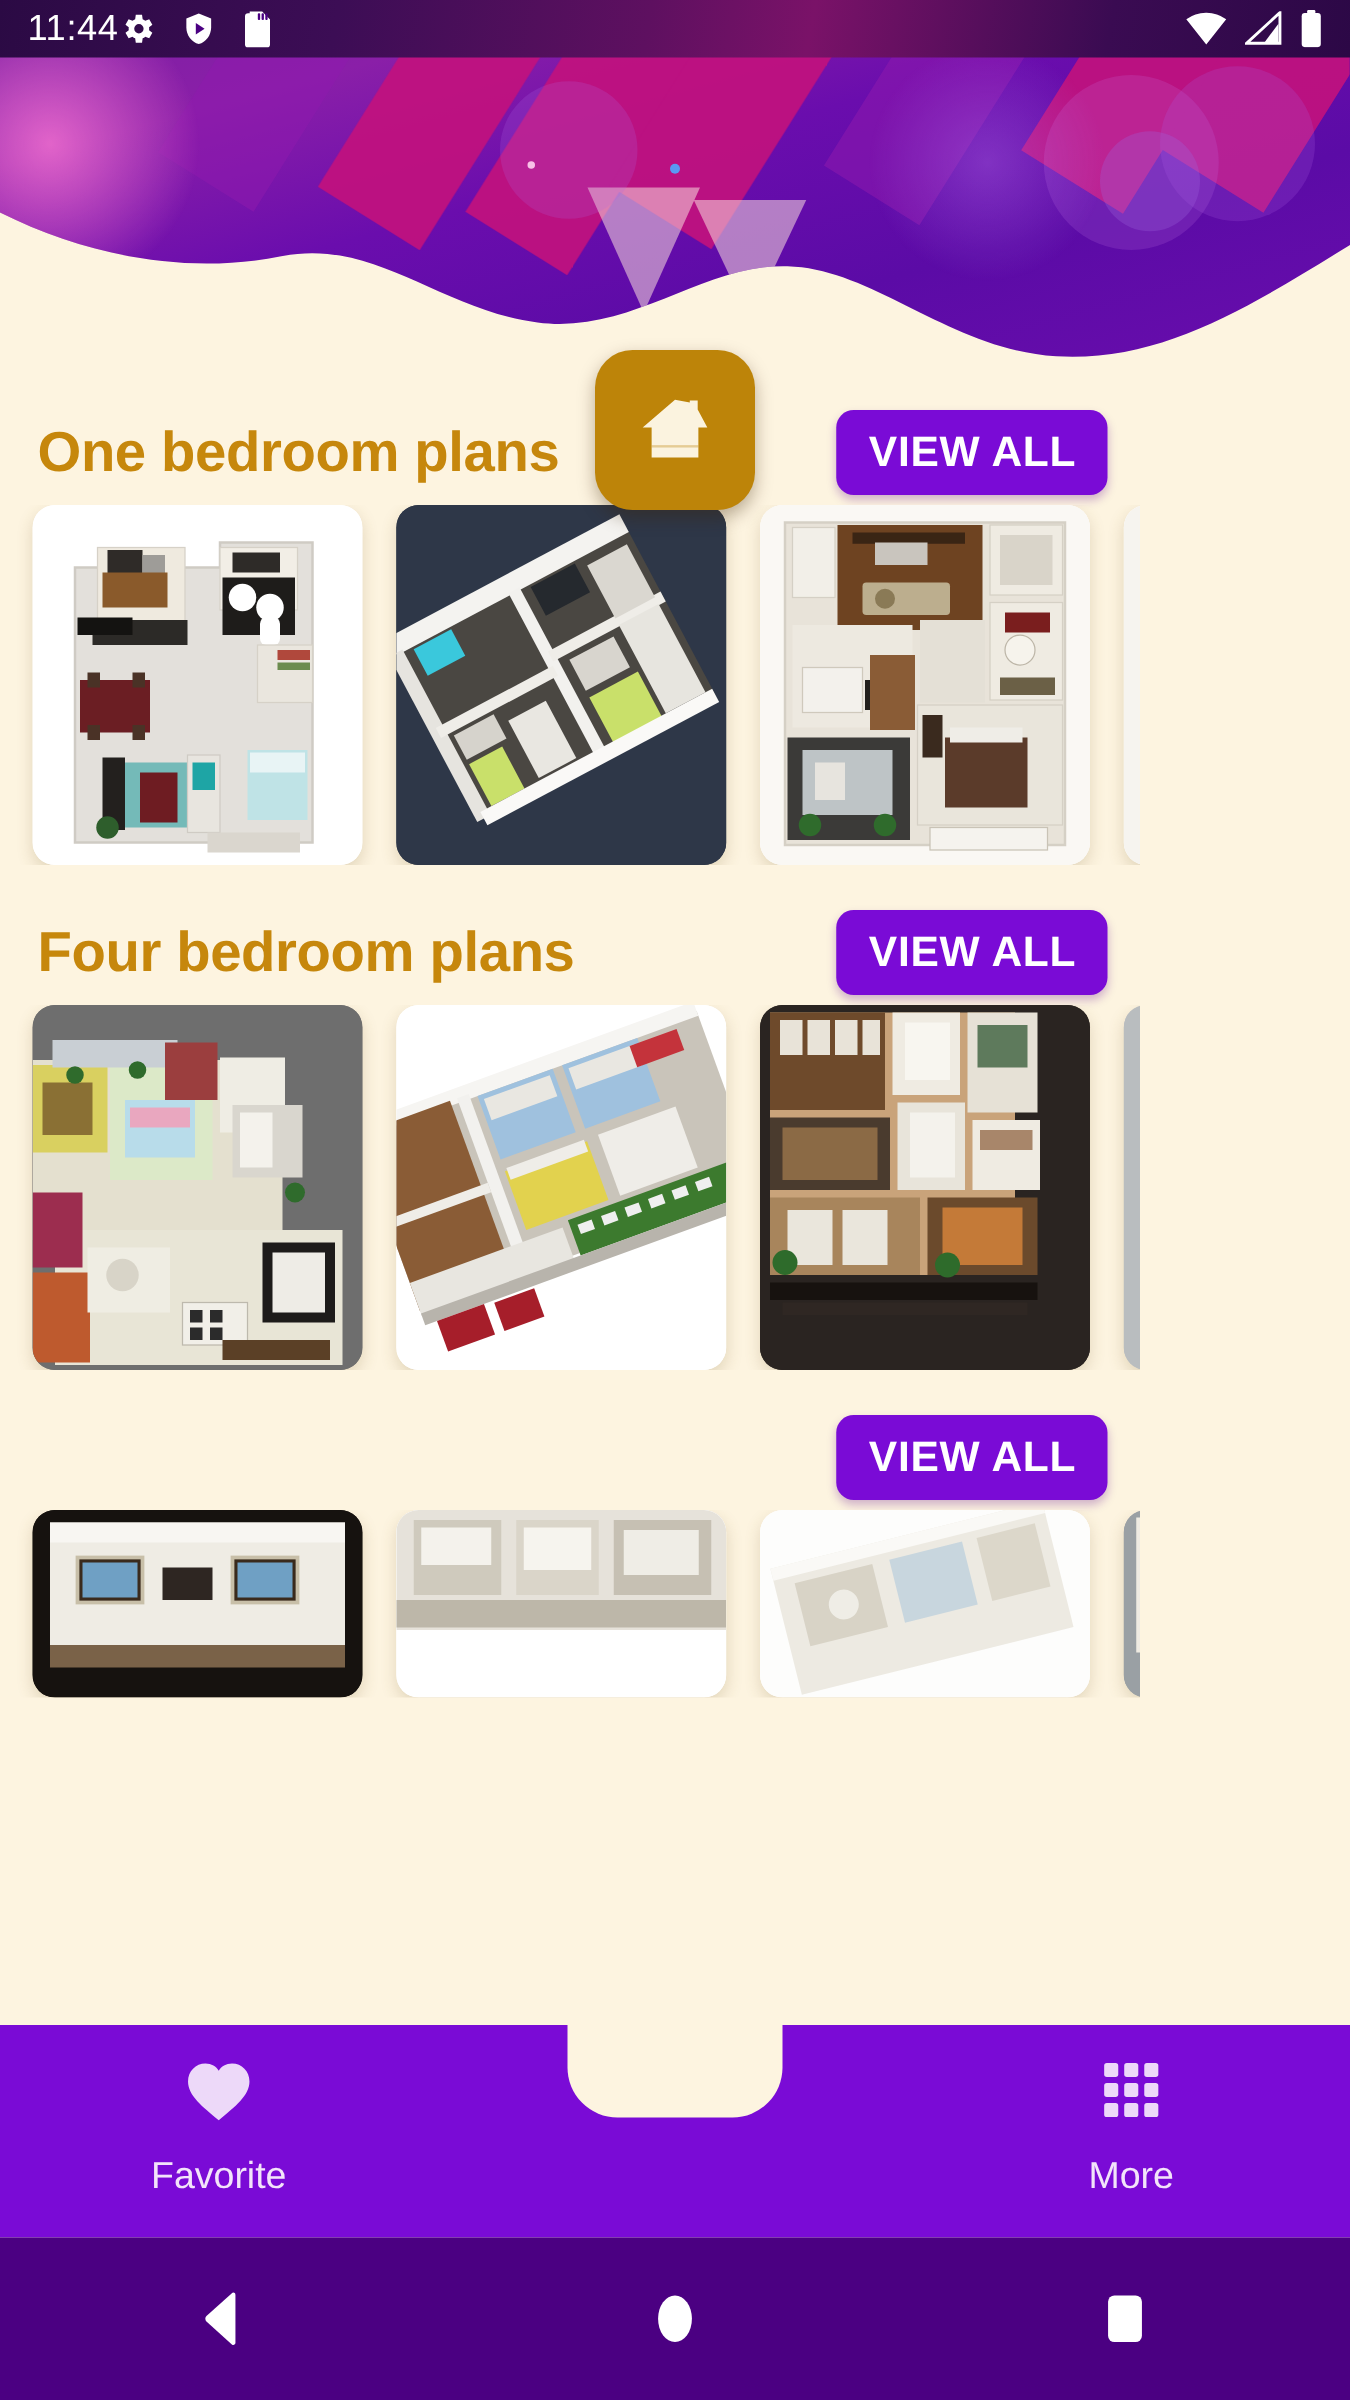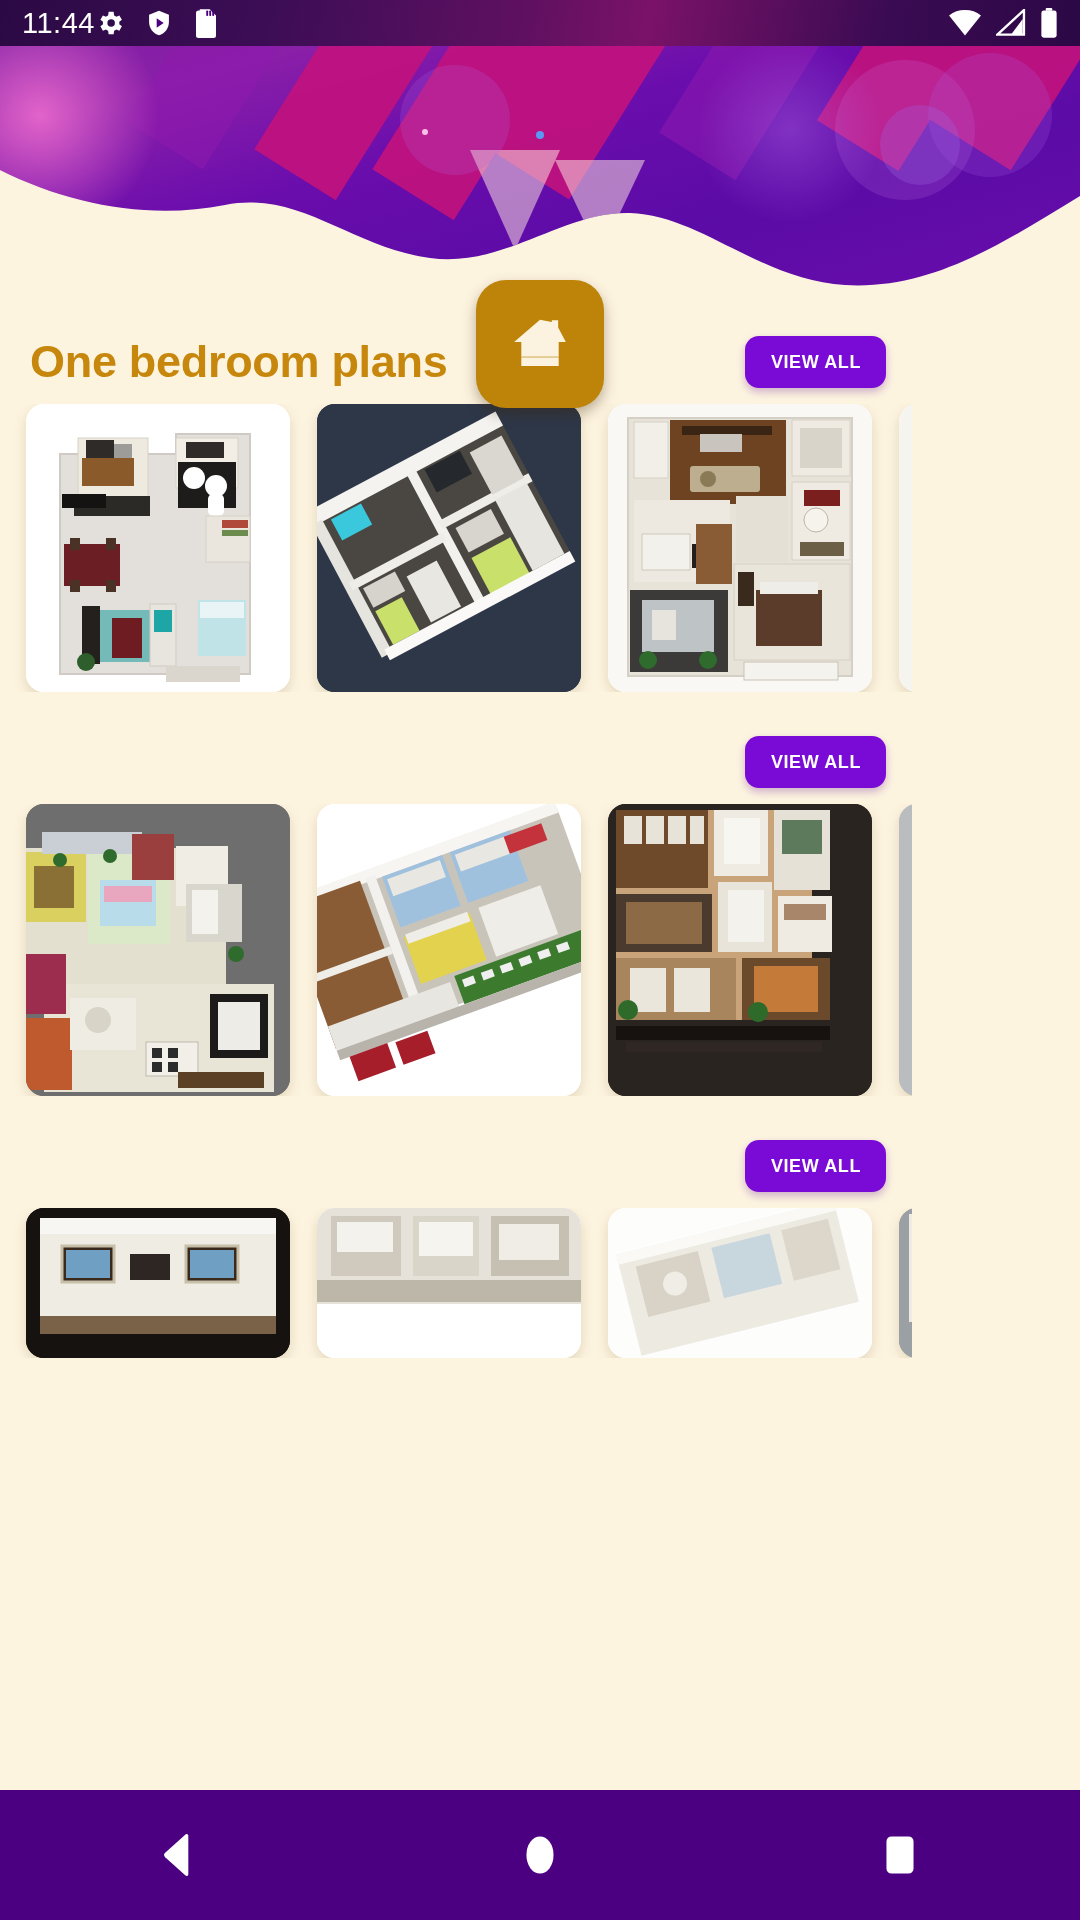--- a/index.html
+++ b/index.html
@@ -36,21 +36,21 @@
     position:relative; height:84px; display:flex; align-items:center;
     padding:0 26px 0 30px;
   }
   .sec-title{
     font-size:45px; font-weight:bold; color:#C6870C; letter-spacing:-.3px;
     white-space:nowrap;
   }
   .viewall{
     margin-left:auto;
     background:#7A0BD6; color:#FFFFFF;
-    font-size:18px; font-weight:bold; letter-spacing:.6px;
+    font-size:34px; font-weight:bold; letter-spacing:.6px;
     padding:17px 25px 17px 26px; border-radius:14px; border:none;
     box-shadow:0 4px 8px rgba(90,0,140,.28);
     line-height:1;
   }
   .cards{
     display:flex; gap:27px; padding-left:26px; overflow:hidden;
   }
   .card{
     position:relative; flex:0 0 auto;
     width:264px; border-radius:18px; overflow:hidden;
@@ -320,20 +320,21 @@
             <rect x="28" y="210" width="24" height="30" fill="#2E2B28"></rect>
             <rect x="56" y="232" width="70" height="38" fill="#3B3835"></rect>
           </svg>
         </div>
 
       </div>
     </div>
 
     <div class="section" style="top:420px;">
       <div class="sec-head">
+        <div class="sec-title">Four bedroom plans</div>
         <button class="viewall">VIEW ALL</button>
       </div>
       <div class="cards">
 
         <div class="card mid" style="background:#6E6E6E;">
           <svg viewBox="0 0 264 292" width="264" height="292">
             <rect width="264" height="292" fill="#6E6E6E"></rect>
             <rect x="0" y="44" width="200" height="144" fill="#E4E0CF"></rect>
             <rect x="18" y="180" width="230" height="108" fill="#E8E5D6"></rect>
             <rect x="0" y="48" width="60" height="70" fill="#D9D060"></rect>
@@ -529,20 +530,45 @@
 
   </div>
 
   <button class="fab">
     <svg width="66" height="66" viewBox="0 0 24 24" fill="#FBF3DF">
       <path d="M12 3.2L2.6 11.3h2.6V20h13.6v-8.7h2.6L18.6 6V3.4h-2.3V4L12 3.2z"></path>
       <rect x="5.2" y="16.4" width="13.6" height="0.7" fill="#BD8409" opacity=".35"></rect>
     </svg>
   </button>
 
+  <div class="bottomnav">
+    <div class="nav-notch"></div>
+
+    <div class="navitem left">
+      <svg width="58" height="52" viewBox="0 0 24 22" fill="#EDD9F9">
+        <path d="M12 21.2C6.4 16.6 1.6 12.8 1.6 8.1 1.6 4.6 4.2 2 7.5 2c2 0 3.7 1 4.5 2.5C12.8 3 14.5 2 16.5 2c3.3 0 5.9 2.6 5.9 6.1 0 4.7-4.8 8.5-10.4 13.1z"></path>
+      </svg>
+      <div class="nav-label">Favorite</div>
+    </div>
+
+    <div class="navitem right">
+      <svg width="52" height="52" viewBox="0 0 24 24" fill="#EDD9F9">
+        <rect x="2" y="2" width="5.2" height="5.2" rx="1"></rect>
+        <rect x="9.4" y="2" width="5.2" height="5.2" rx="1"></rect>
+        <rect x="16.8" y="2" width="5.2" height="5.2" rx="1"></rect>
+        <rect x="2" y="9.4" width="5.2" height="5.2" rx="1"></rect>
+        <rect x="9.4" y="9.4" width="5.2" height="5.2" rx="1"></rect>
+        <rect x="16.8" y="9.4" width="5.2" height="5.2" rx="1"></rect>
+        <rect x="2" y="16.8" width="5.2" height="5.2" rx="1"></rect>
+        <rect x="9.4" y="16.8" width="5.2" height="5.2" rx="1"></rect>
+        <rect x="16.8" y="16.8" width="5.2" height="5.2" rx="1"></rect>
+      </svg>
+      <div class="nav-label">More</div>
+    </div>
+  </div>
 
   <div class="androidnav">
     <div class="an-btn">
       <svg width="40" height="44" viewBox="0 0 24 26" fill="#FFFFFF">
         <path d="M17 1.5C17 0.6 16 0.1 15.3 0.7L3.1 11.7a1.8 1.8 0 000 2.6l12.2 11c0.7 0.6 1.7 0.1 1.7-0.8z"></path>
       </svg>
     </div>
     <div class="an-btn">
       <svg width="32" height="44" viewBox="0 0 18 26" fill="#FFFFFF">
         <ellipse cx="9" cy="13" rx="8" ry="11"></ellipse>

